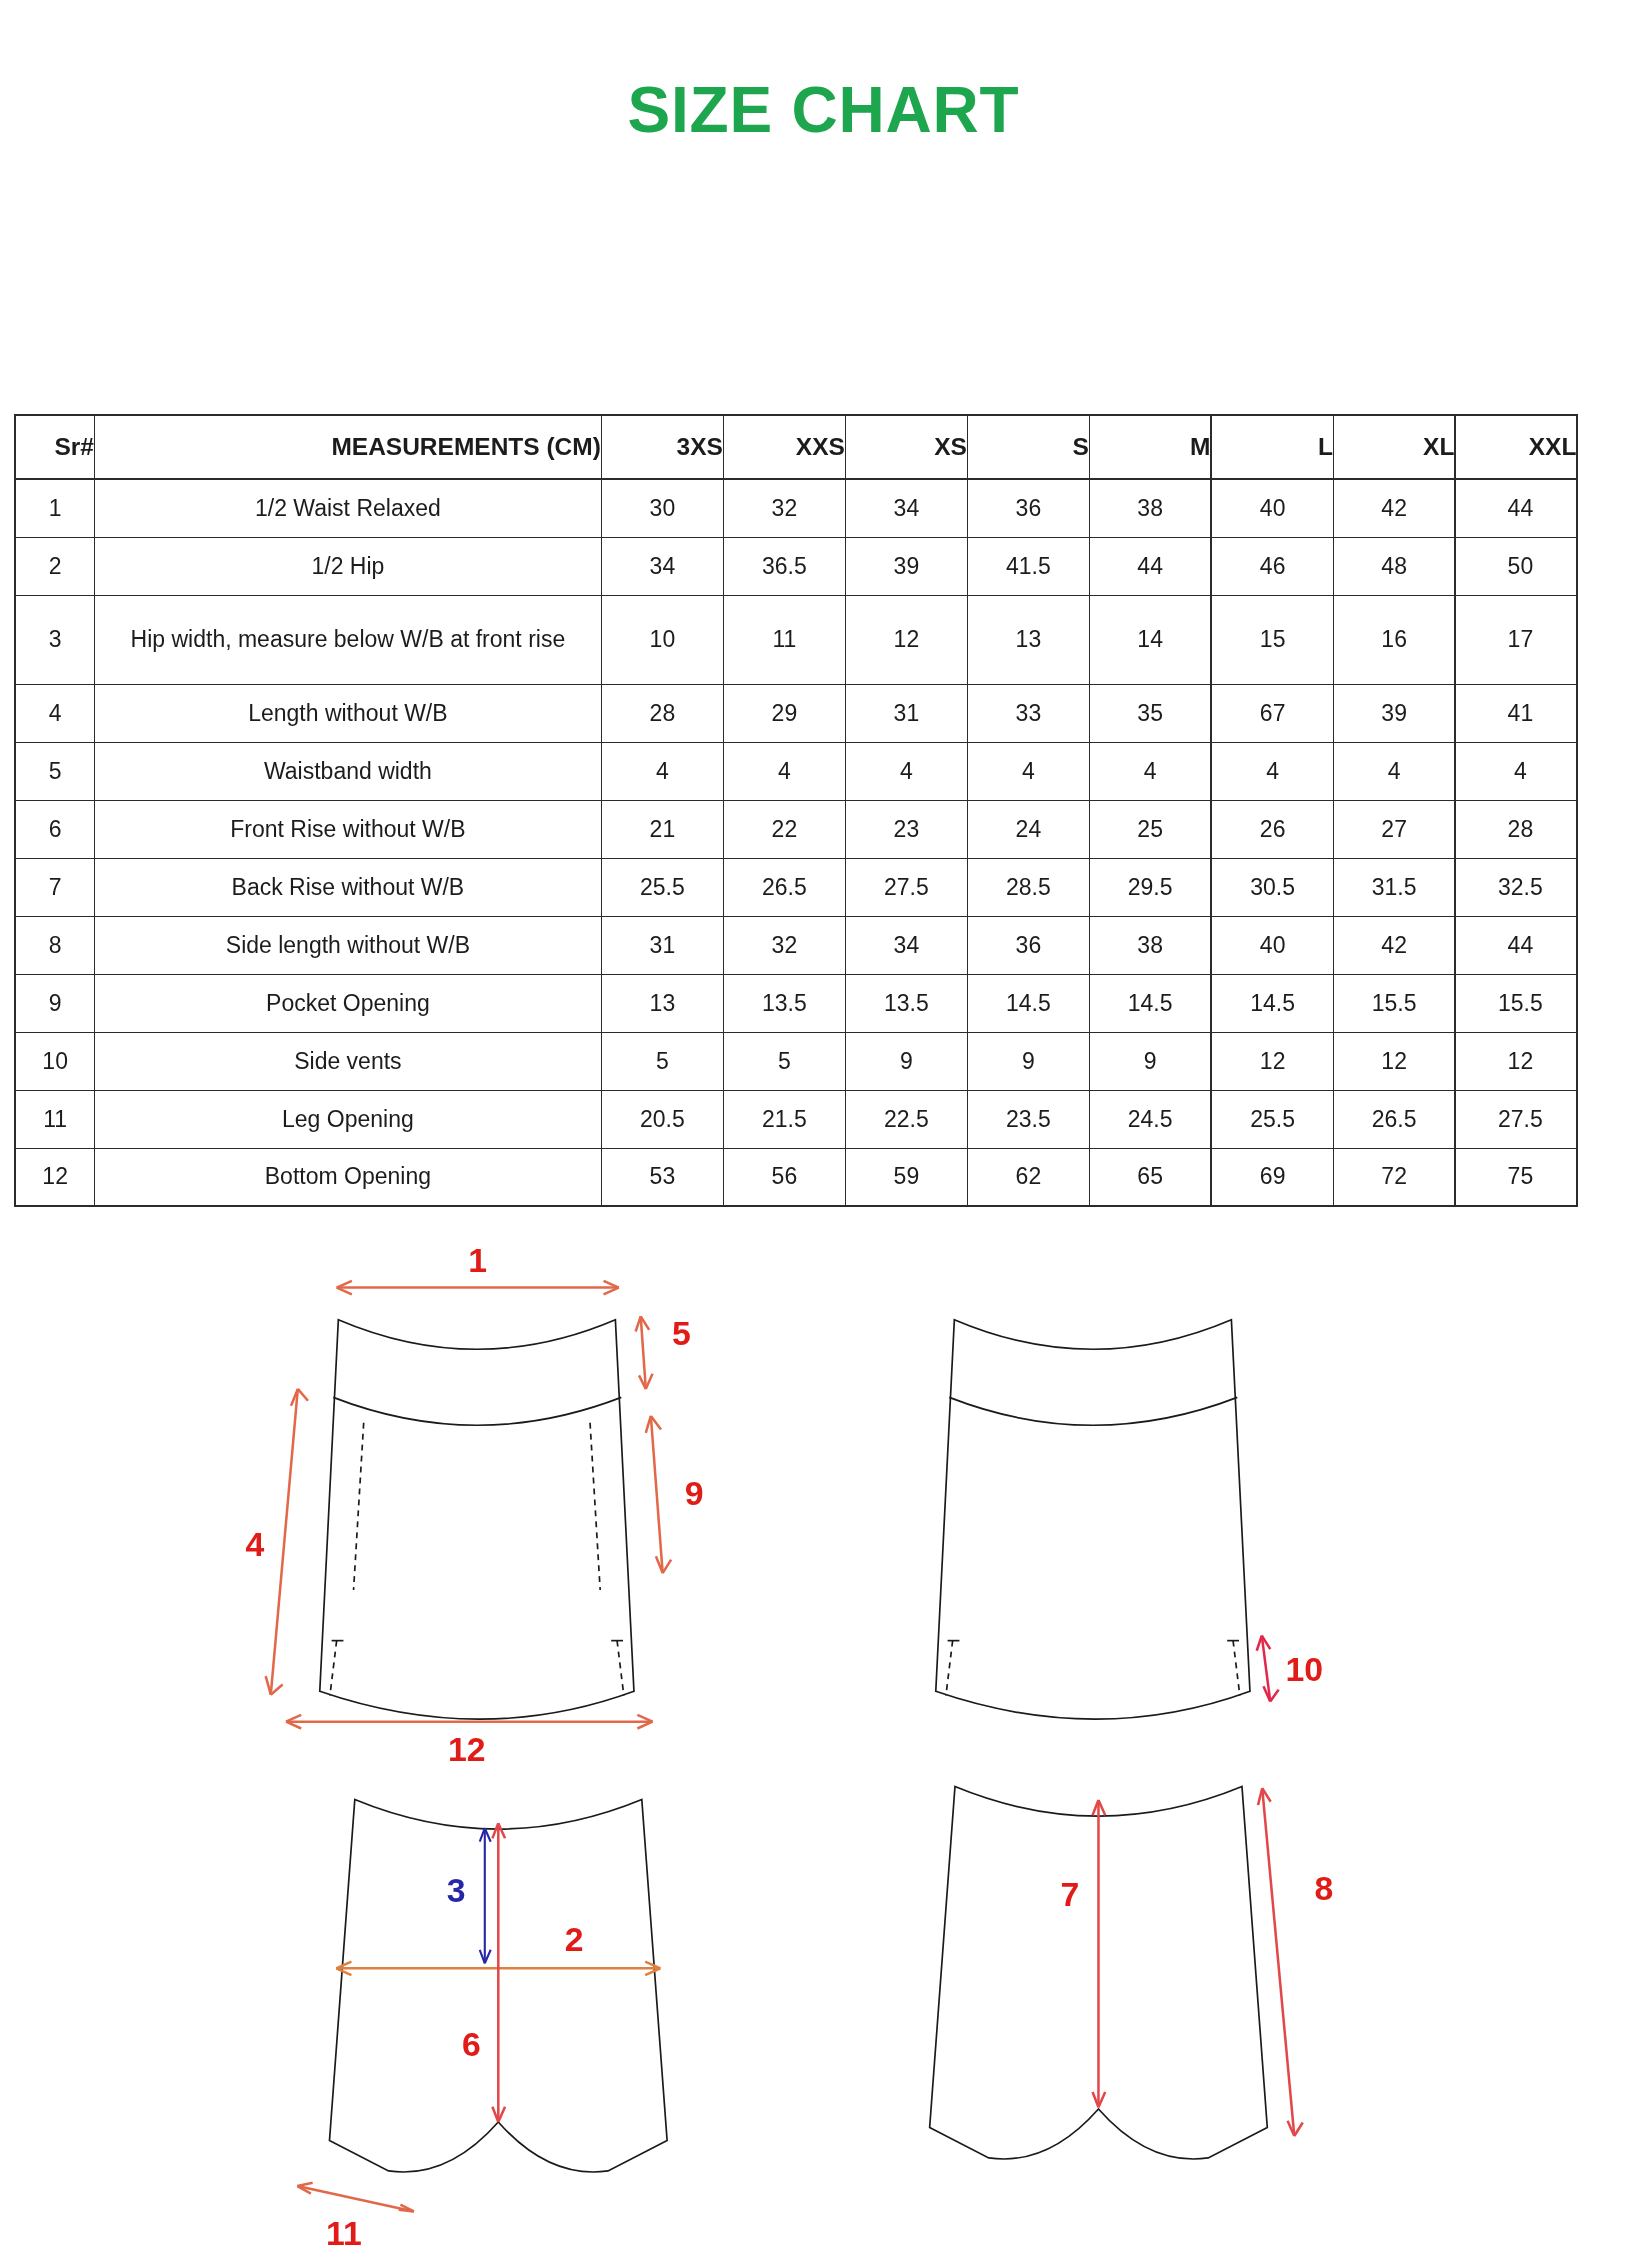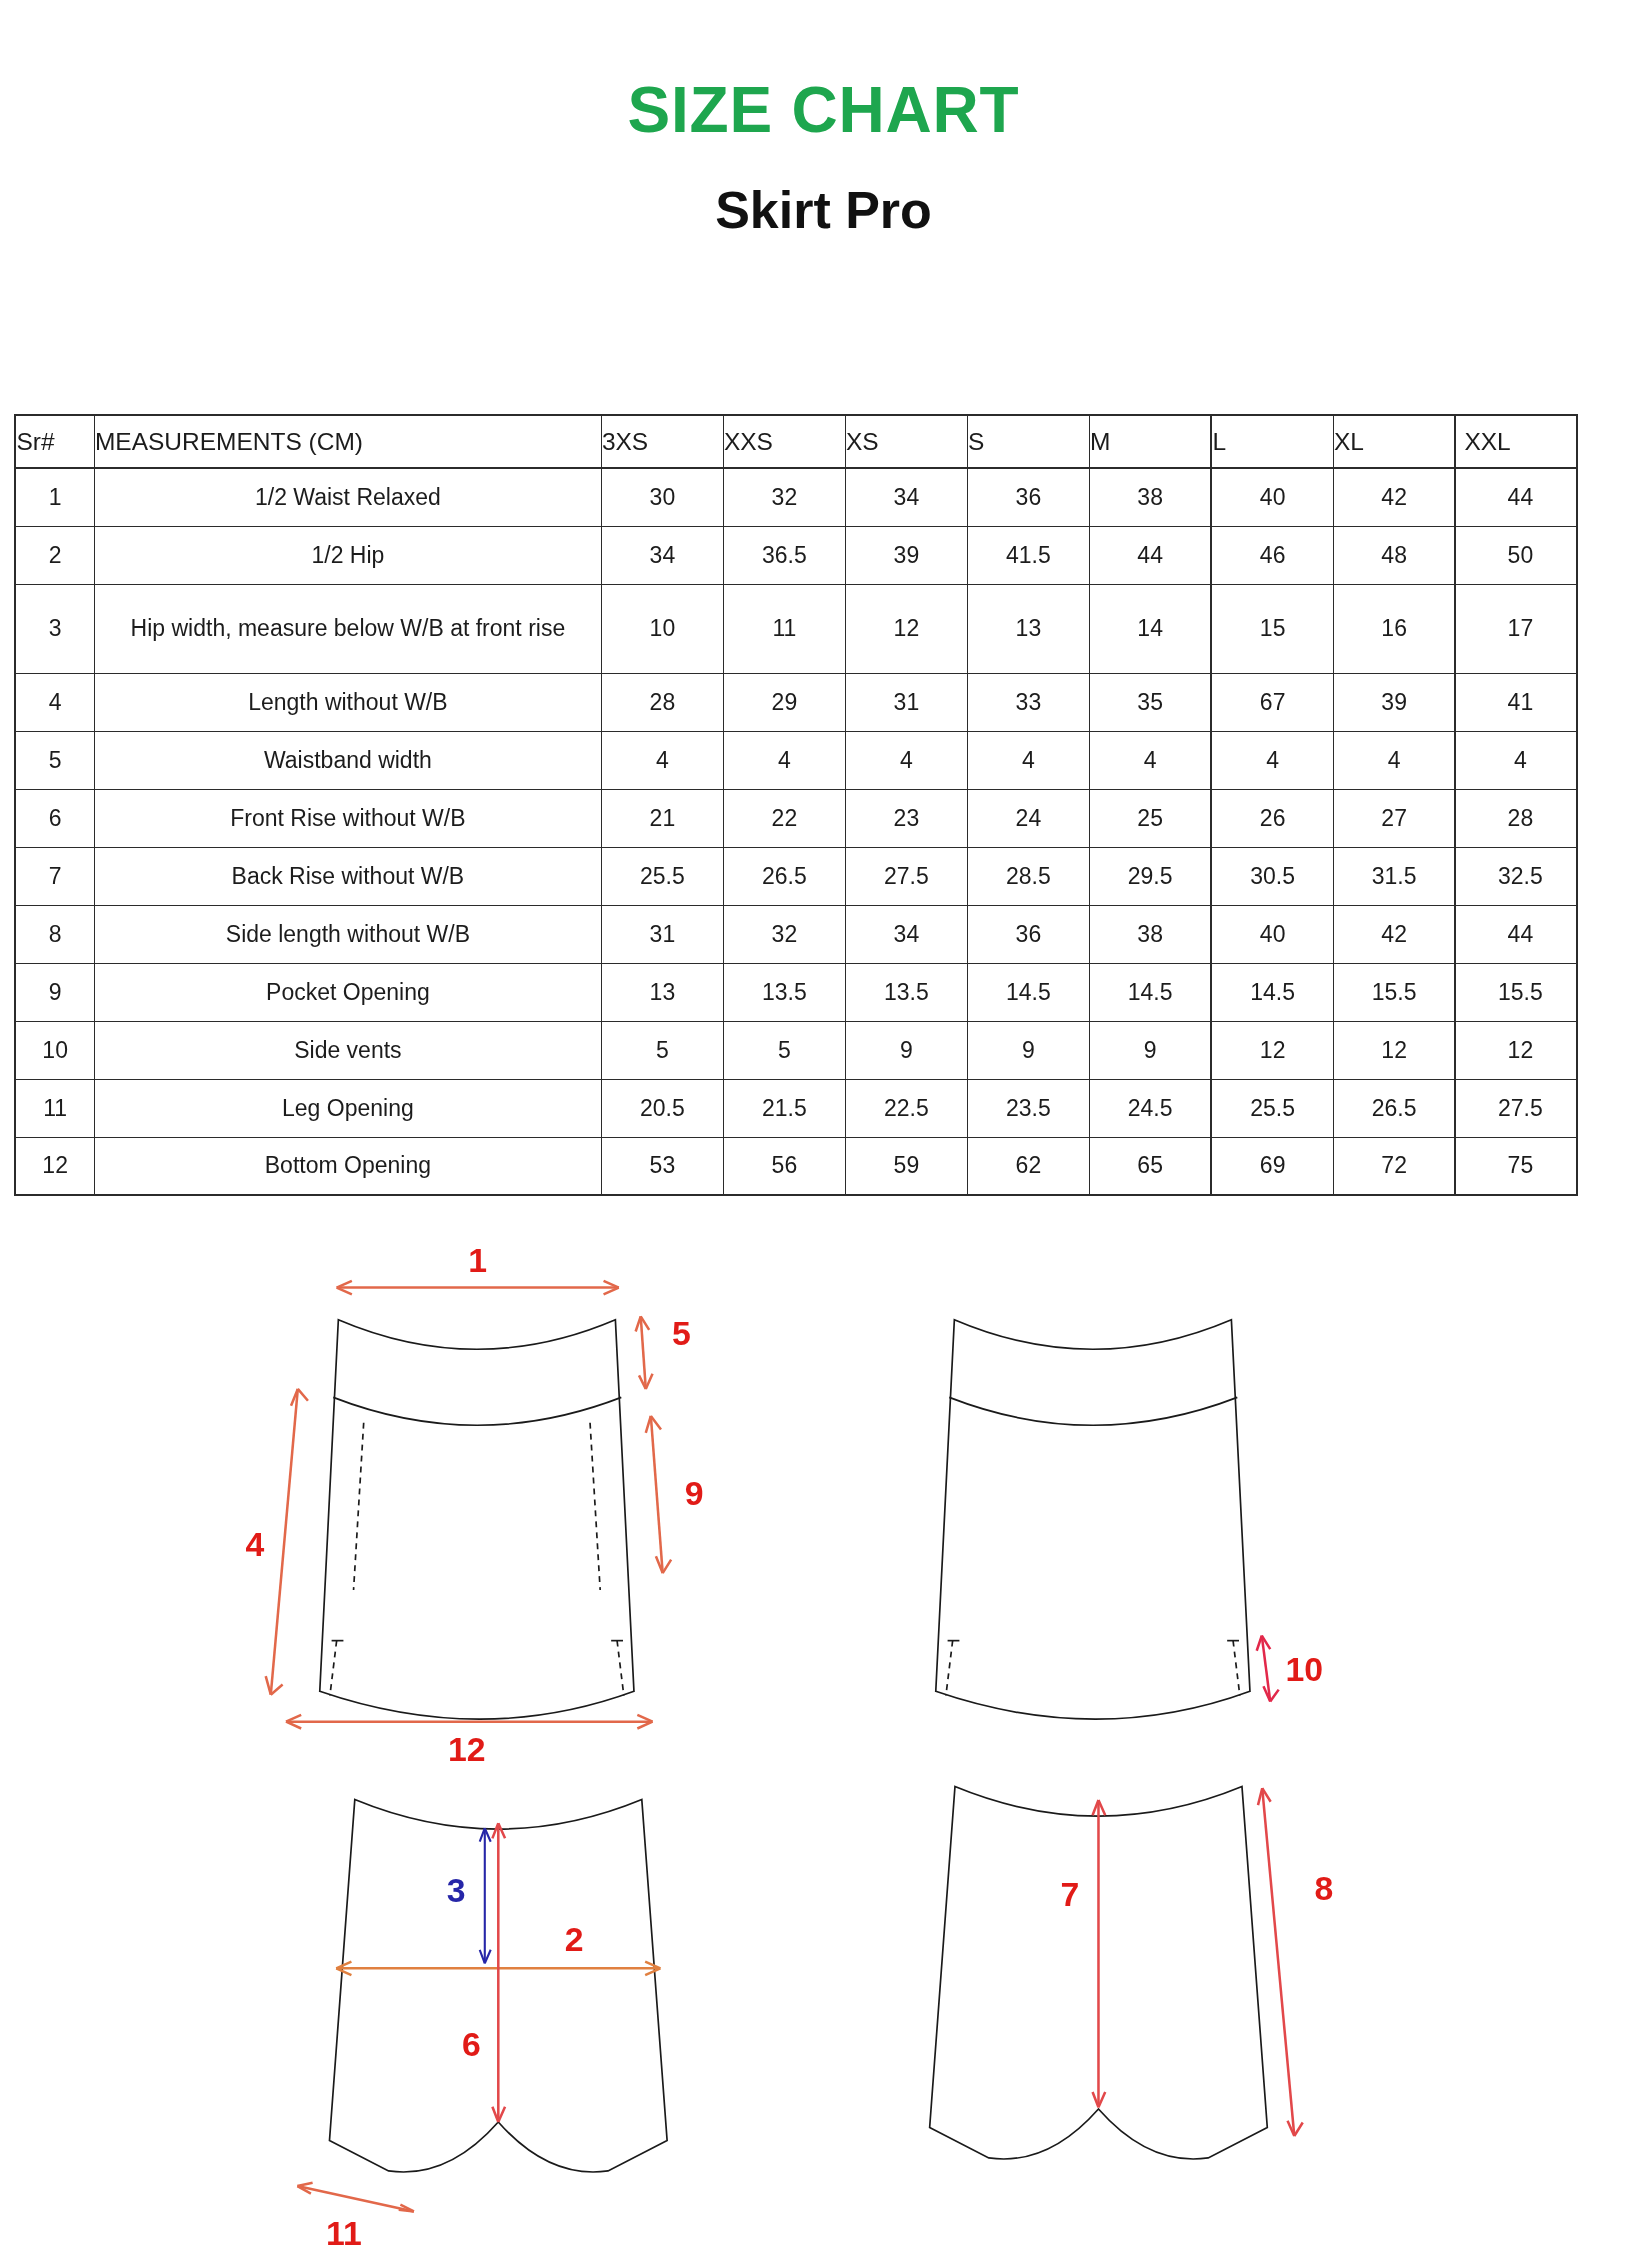--- a/index.html
+++ b/index.html
@@ -56,24 +56,24 @@
   table.size-chart th,
   table.size-chart td {
     border: 1.3px solid #2b2b2b;
     font-size: 23px;
     color: #1c1c1c;
     padding: 0;
     height: 58px;
     box-sizing: border-box;
   }
   table.size-chart thead th {
-    font-weight: normal;
+    font-weight: bold;
     font-size: 24.5px;
-    text-align: left;
-    height: 53px;
+    text-align: right;
+    height: 64px;
     vertical-align: middle;
   }
   .col-sr   { width: 79px;  text-align: center; }
   .col-meas { width: 507px; text-align: left; }
   .col-size { width: 122px; text-align: center; }
 
   td.sr-cell {
     text-align: center;
     vertical-align: middle;
     font-size: 23px;
@@ -124,21 +124,20 @@
     fill: #e11b17;
     font-family: "Liberation Sans", sans-serif;
   }
   .callout-num.blue { fill: #2626a8; }
 </style>
 </head>
 <body>
 
 <div class="title-block">
   <div class="main-title">SIZE CHART</div>
-  <div class="sub-title">Skirt Pro</div>
 </div>
 
 <div class="table-wrap">
   <table class="size-chart">
     <thead>
       <tr>
         <th class="col-sr">Sr#</th>
         <th class="col-meas">MEASUREMENTS (CM)</th>
         <th class="col-size">3XS</th>
         <th class="col-size">XXS</th>

